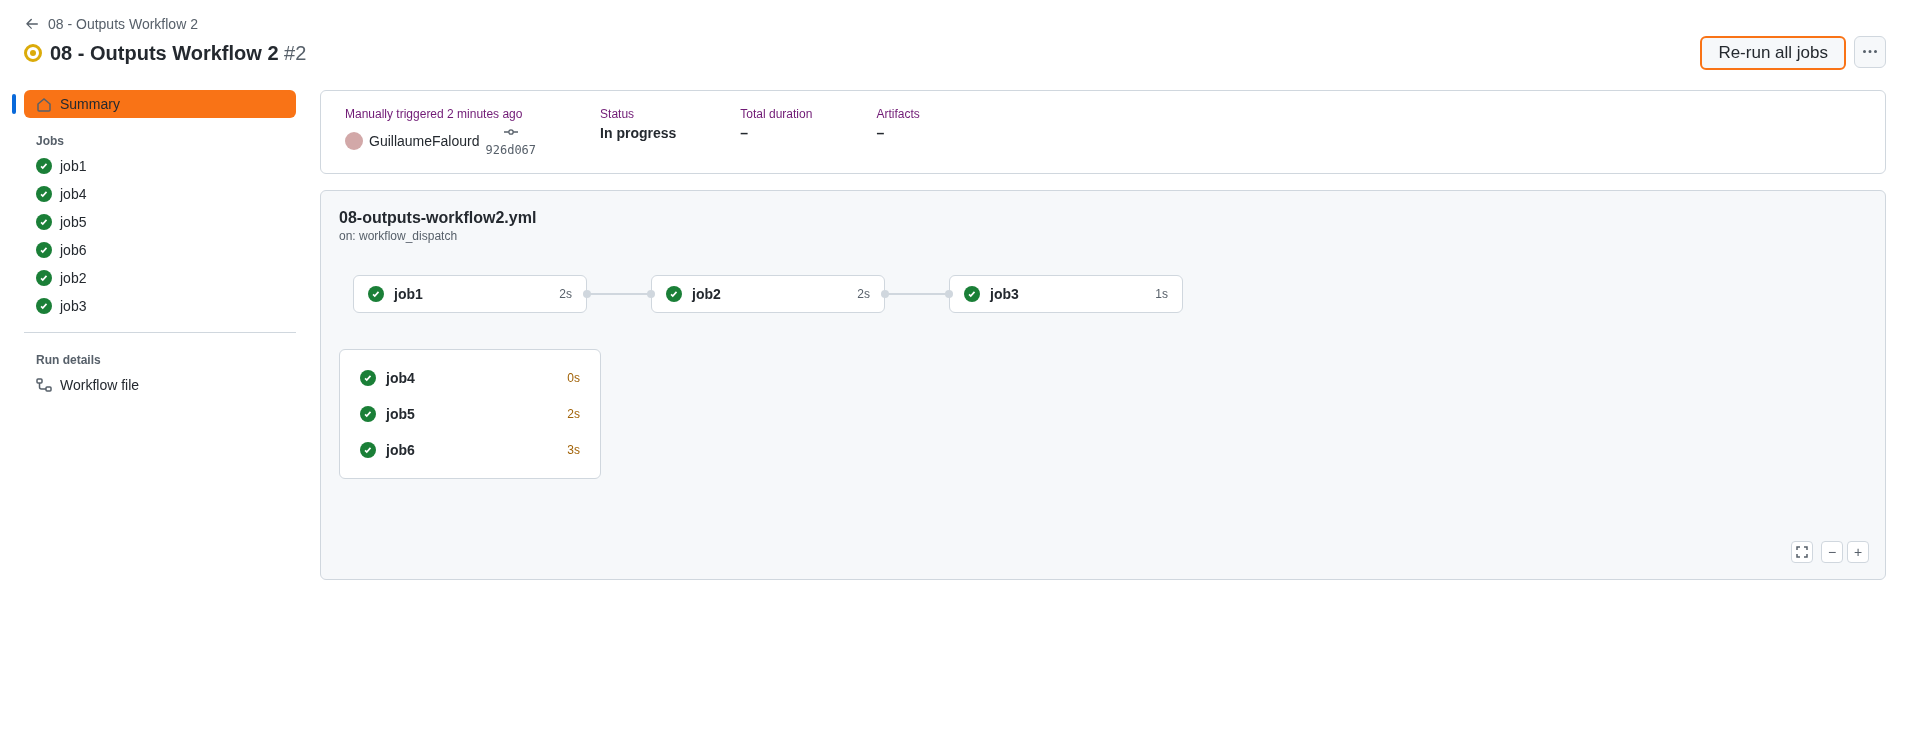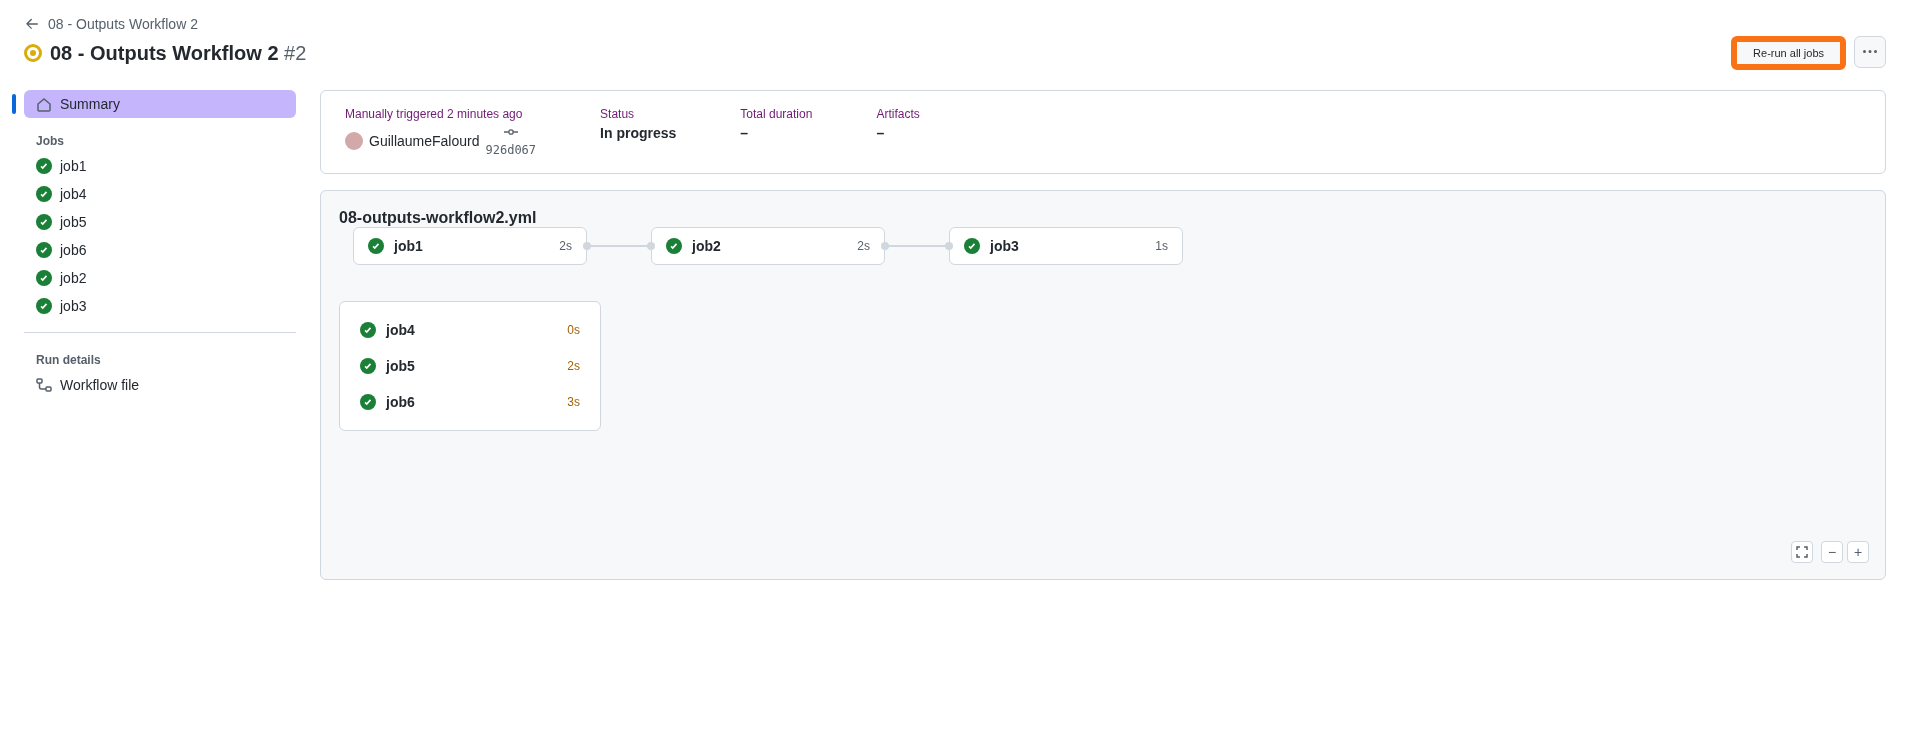--- a/index.html
+++ b/index.html
@@ -26,41 +26,41 @@
     border: 3px solid #dbab0a; background: #ffffff;
     position: relative; display: inline-block;
   }
   .status-dot::after {
     content: ""; position: absolute; top: 3px; left: 3px;
     width: 6px; height: 6px; border-radius: 50%; background: #dbab0a;
   }
   h1 { font-size: 20px; font-weight: 600; margin: 0; }
   h1 .run-num { color: #57606a; font-weight: 400; }
   .btn {
-    border: 6px solid #f97316; background: #f6f8fa; border-radius: 6px;
-    padding: 5px 16px; font-size: 11px; font-weight: 500; cursor: pointer;
+    border: 2px solid #f97316; background: #f6f8fa; border-radius: 6px;
+    padding: 5px 16px; font-size: 17px; font-weight: 500; cursor: pointer;
     color: #24292f;
   }
   .btn-icon {
     border: 1px solid #d0d7de; background: #f6f8fa; border-radius: 6px;
     width: 32px; height: 32px; display:inline-flex; align-items:center; justify-content:center;
     cursor: pointer;
   }
   .actions-right { display: flex; gap: 8px; }
 
   .layout { display: flex; gap: 24px; }
   .sidebar { width: 272px; flex-shrink: 0; }
   .nav-item {
     display: flex; align-items: center; gap: 8px;
     padding: 6px 16px 6px 12px; border-radius: 6px; cursor: pointer;
     font-size: 14px; color: #24292f;
     margin-bottom: 2px;
   }
   .nav-item.active {
-    background: #c4b5fd; position: relative;
+    background: #f97316; position: relative;
   }
   .nav-item.active::before {
     content: ""; position: absolute; left: -12px; top: 4px; bottom: 4px;
     width: 4px; background: #0969da; border-radius: 2px;
   }
   .nav-group-title {
     font-size: 12px; font-weight: 600; color: #57606a;
     padding: 8px 12px 4px 12px; margin-top: 8px;
   }
   .job-item {
@@ -270,20 +270,21 @@
           <div class="summary-col-val">–</div>
         </div>
         <div>
           <div class="summary-col-lbl">Artifacts</div>
           <div class="summary-col-val">–</div>
         </div>
       </div>
 
       <div class="graph-card">
         <p class="wf-file">08-outputs-workflow2.yml</p>
+        <p class="wf-on">on: workflow_dispatch</p>
 
         <div class="graph-row" style="margin-left:14px;">
           <div class="job-node">
             <span class="left">
                 <span class="check-circle">
                   <svg viewBox="0 0 12 12" fill="none" stroke="#fff" stroke-width="2">
                     <path d="M2.5 6.5l2 2 4.5-5"></path>
                   </svg>
                 </span>
                 <span>job1</span>

